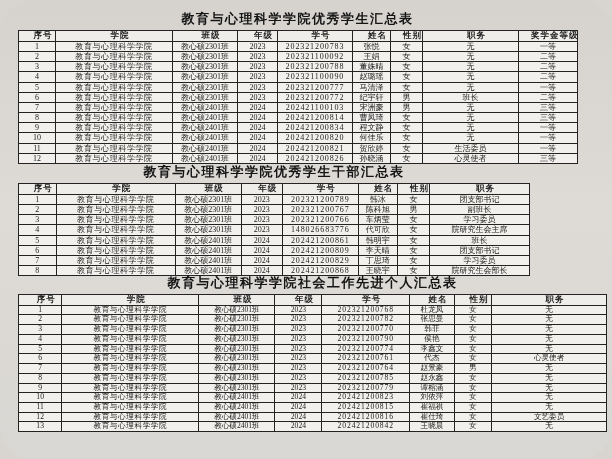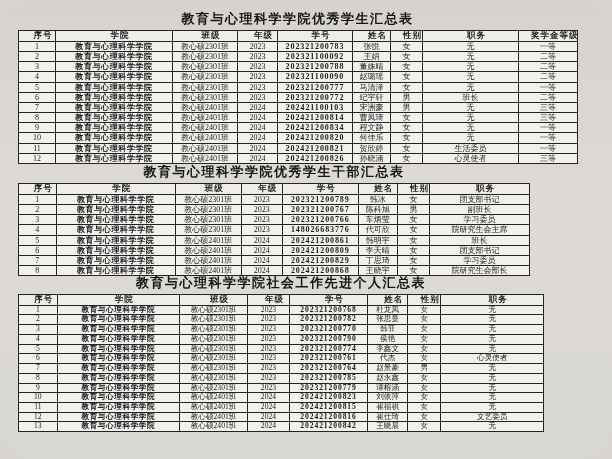--- a/index.html
+++ b/index.html
@@ -49,27 +49,27 @@
     font-weight: bold;
     letter-spacing: 1px;
     background: #efedea;
     padding-left: 12px;
   }
   
   .rh0 th, .rh0 td { height: 10.2px; font-size: 8px; }
   .rh1 th, .rh1 td { height: 10.2px; font-size: 8px; }
   .rh2 th, .rh2 td { height: 9.3px;  font-size: 7.6px; }
   .rh2 th { font-size: 8.3px; }
-  td.sid { letter-spacing: 0.9px; font-weight: bold; }
-  td.college { letter-spacing: 0.6px; font-weight: bold; }
+  td.sid { letter-spacing: 0.9px; }
+  td.college { letter-spacing: 0.6px; }
   
   tbody tr:nth-child(3n) td { border-bottom-width: 1.6px; }
   #block-1 { top: 10px;  left: 18px; width: 559px; }
   #block-2 { top: 163px; left: 18px; width: 512px; }
-  #block-3 { top: 274px; left: 18px; width: 526px; }
+  #block-3 { top: 274px; left: 18px; width: 589px; }
 </style>
 </head>
 <body>
 
 <div class="page">
 
   <section class="tbl-block" id="block-1">
     <div class="tbl-title">教育与心理科学学院优秀学生汇总表</div>
     <table class="tbl rh0">
         <colgroup>

